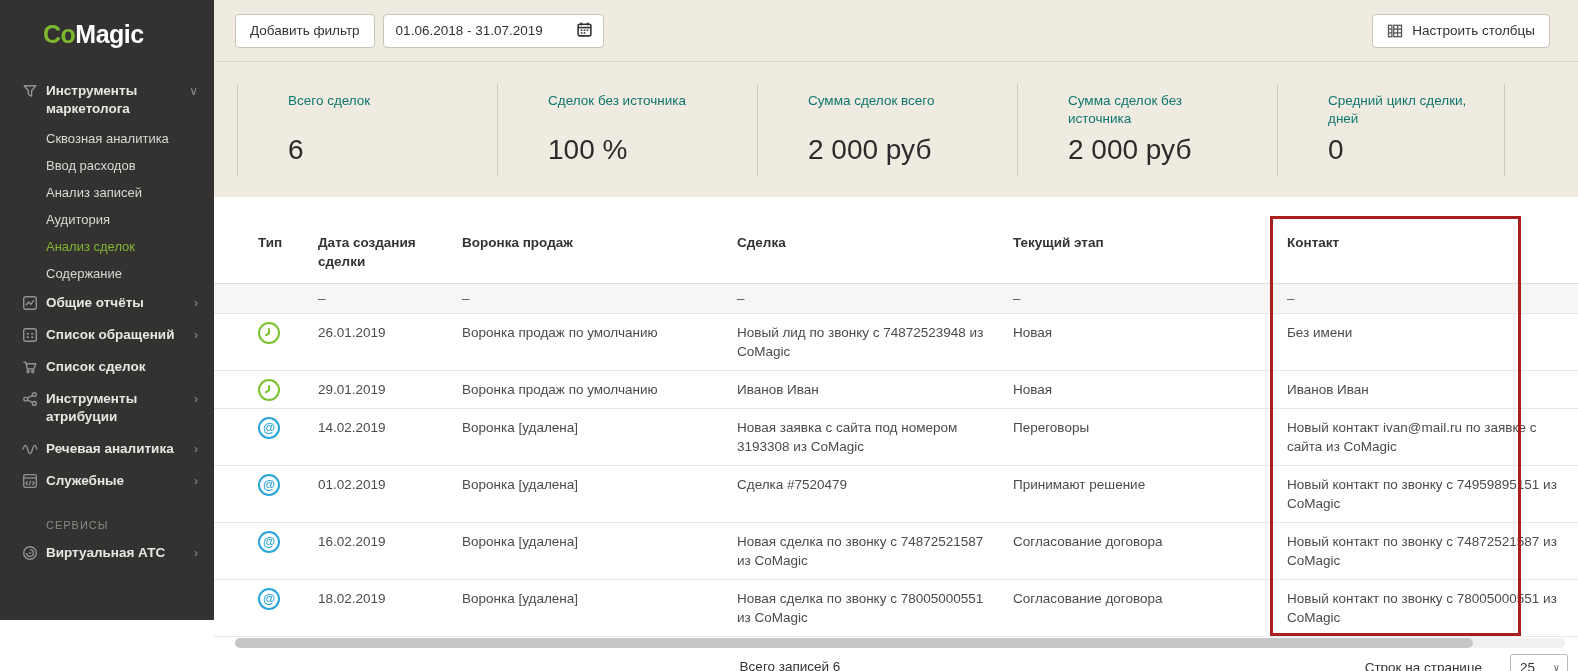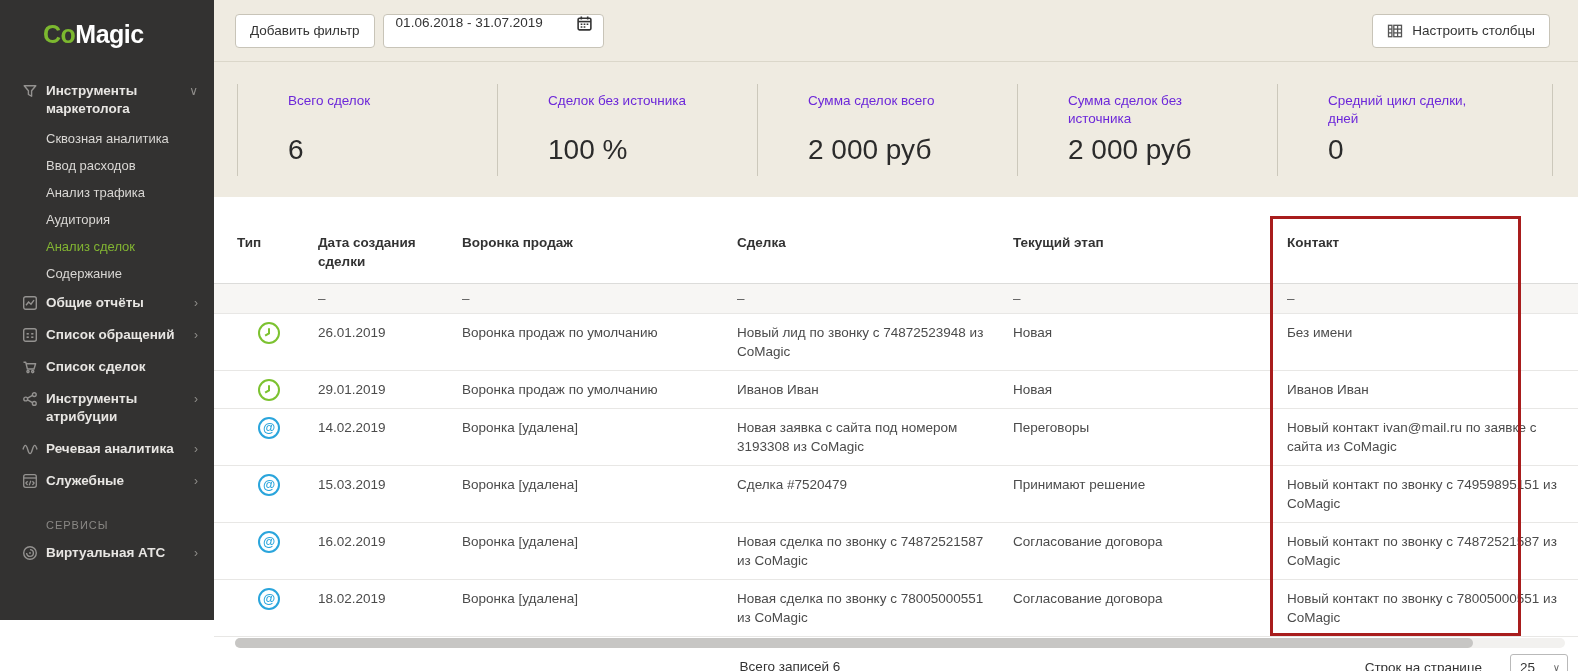--- a/index.html
+++ b/index.html
@@ -24,39 +24,39 @@
   .section-label { padding:22px 16px 6px 46px; font-size:11px; letter-spacing:1px; color:#8a8885; }
 
   
   .main { flex:1; display:flex; flex-direction:column; background:#fff; }
 
   .toolbar { height:62px; background:#efebe1; border-bottom:1px solid #dbd7ca;
     display:flex; align-items:center; padding:0 28px 0 21px; flex:none; }
   .btn { background:#fff; border:1px solid #c8c4b8; border-radius:4px; height:34px;
     display:flex; align-items:center; padding:0 14px; font-size:13.5px; color:#333; cursor:pointer; }
   .date-field { background:#fff; border:1px solid #c8c4b8; border-radius:4px; height:34px;
-    width:221px; margin-left:8px; display:flex; justify-content:space-between;
+    width:221px; margin-left:8px; display:flex; align-items:center; justify-content:space-between;
     padding:0 10px 0 12px; font-size:13.5px; color:#333; cursor:pointer; }
   .date-field svg { width:17px; height:17px; }
   .toolbar .spacer { flex:1; }
   .btn .b-icon { margin-right:9px; display:flex; }
   .btn .b-icon svg { width:16px; height:16px; }
 
   .stats { height:135px; background:#efebe1; display:flex; padding:22px 0 0 23px; flex:none; }
   .stat-card { width:260px; border-left:1px solid #ccc8bb; padding:8px 0 0 50px; position:relative; height:92px; }
-  .stat-card.last { border-right:1px solid #ccc8bb; width:276px; }
-  .stat-label { font-size:13.5px; color:#6d28d9; line-height:18px; max-width:170px; }
+  .stat-card.last { border-right:1px solid #ccc8bb; width:228px; }
+  .stat-label { font-size:13.5px; color:#0f766e; line-height:18px; max-width:170px; }
   .stat-value { position:absolute; left:50px; top:50px; font-size:28px; font-weight:normal; color:#2b2b2b; }
 
   
   .table-zone { flex:1; }
   table { border-collapse:collapse; width:1364px; table-layout:fixed; }
   th { text-align:left; vertical-align:top; font-size:13.5px; font-weight:bold; color:#333;
     padding:36px 20px 12px 0; line-height:19px; border-bottom:1px solid #dcdcda; }
-  th.c-type { padding-left:23px; }
+  th.c-type { padding-left:44px; }
   td { vertical-align:top; font-size:13.5px; color:#4b4b4b; line-height:19px;
     padding:9px 20px 9px 0; border-bottom:1px solid #e8e7e5; }
   td.c-type { padding-left:44px; padding-top:8px; padding-bottom:4px; }
   tr.summary td { background:#f7f6f4; padding-top:5px; padding-bottom:5px; color:#555; }
   .type-icon { width:22px; height:22px; border-radius:50%; display:flex;
     align-items:center; justify-content:center; }
   .type-icon.clock { border:2px solid #7cc230; }
   .type-icon.clock svg { width:12px; height:12px; }
   .type-icon.at { border:2px solid #2aa5dc; color:#2aa5dc; font-size:12.5px; font-weight:bold; }
 
@@ -99,21 +99,21 @@
         <span class="s-chevron">∨</span>
       </div>
 
       <div class="s-item s-sub">
         <span class="s-label">Сквозная аналитика</span>
       </div>
       <div class="s-item s-sub">
         <span class="s-label">Ввод расходов</span>
       </div>
       <div class="s-item s-sub">
-        <span class="s-label">Анализ трафика</span>
+        <span class="s-label">Анализ записей</span>
       </div>
       <div class="s-item s-sub">
         <span class="s-label">Аудитория</span>
       </div>
       <div class="s-item s-sub active">
         <span class="s-label">Анализ сделок</span>
       </div>
       <div class="s-item s-sub">
         <span class="s-label">Содержание</span>
       </div>
@@ -335,21 +335,21 @@
             <td>Воронка [удалена]</td>
             <td>Новая заявка с сайта под номером 3193308 из CoMagic</td>
             <td>Переговоры</td>
             <td>Новый контакт ivan@mail.ru по заявке с сайта из CoMagic</td>
           </tr>
 
           <tr>
             <td class="c-type">
                 <span class="type-icon at">@</span>
               </td>
-            <td>15.03.2019</td>
+            <td>01.02.2019</td>
             <td>Воронка [удалена]</td>
             <td>Сделка #7520479</td>
             <td>Принимают решение</td>
             <td>Новый контакт по звонку с 74959895151 из CoMagic</td>
           </tr>
 
           <tr>
             <td class="c-type">
                 <span class="type-icon at">@</span>
               </td>

